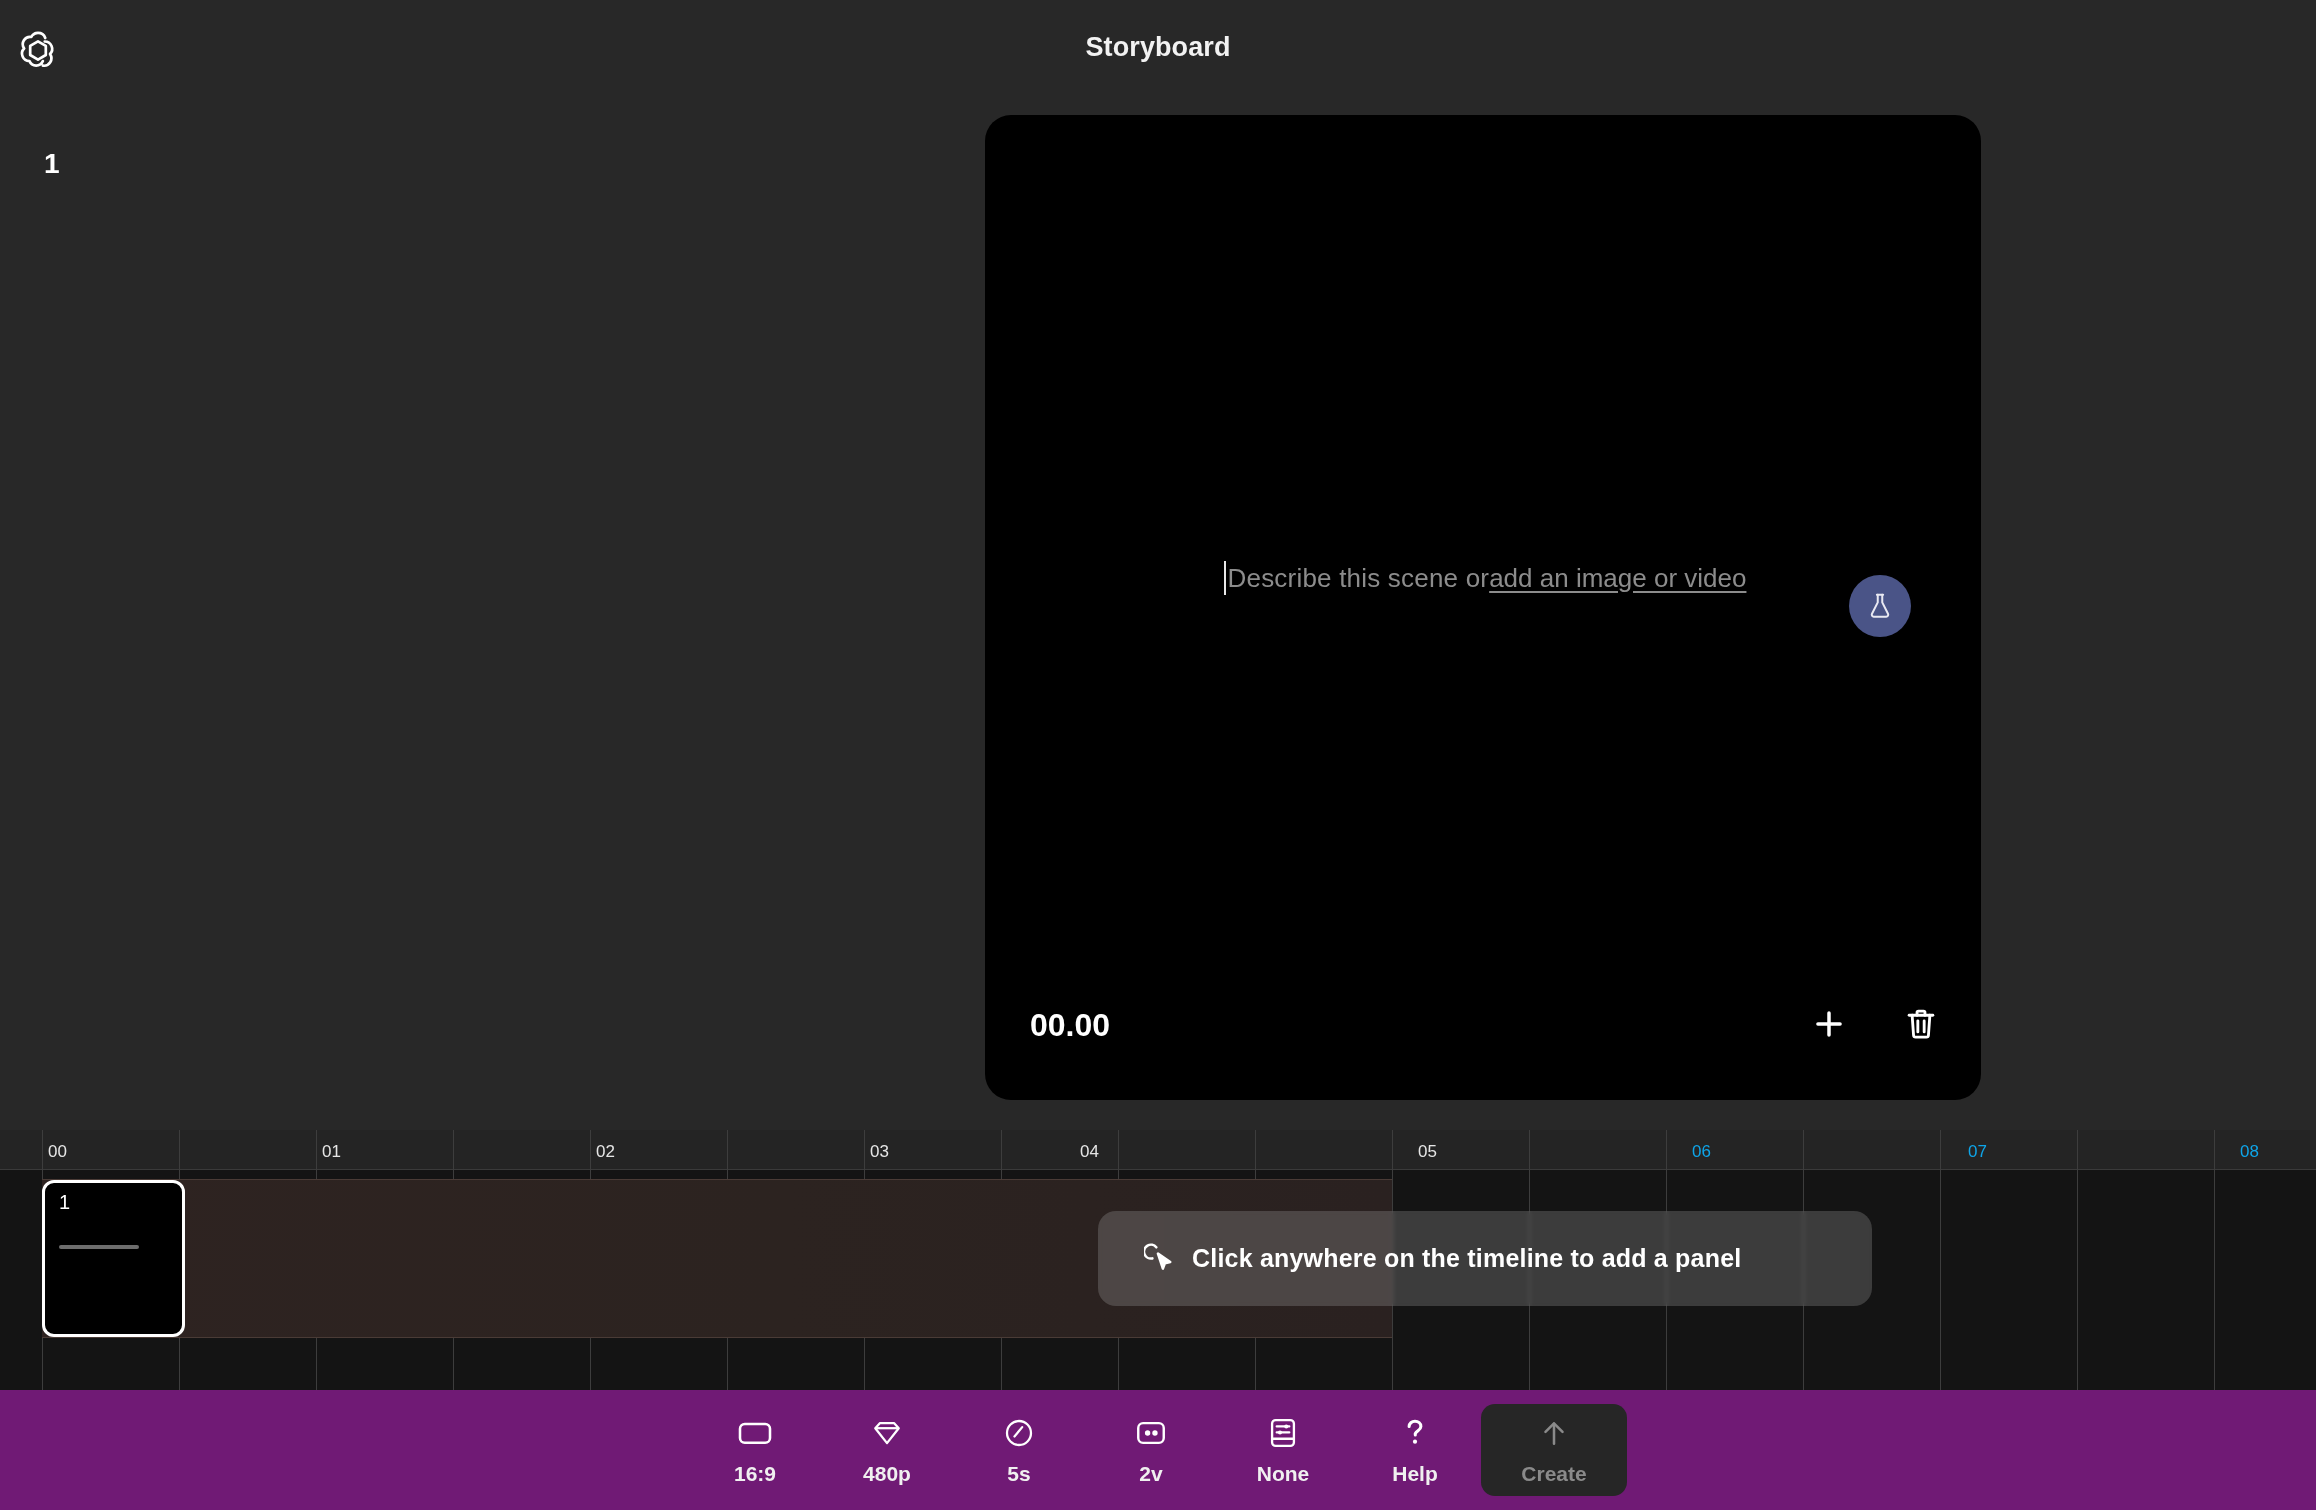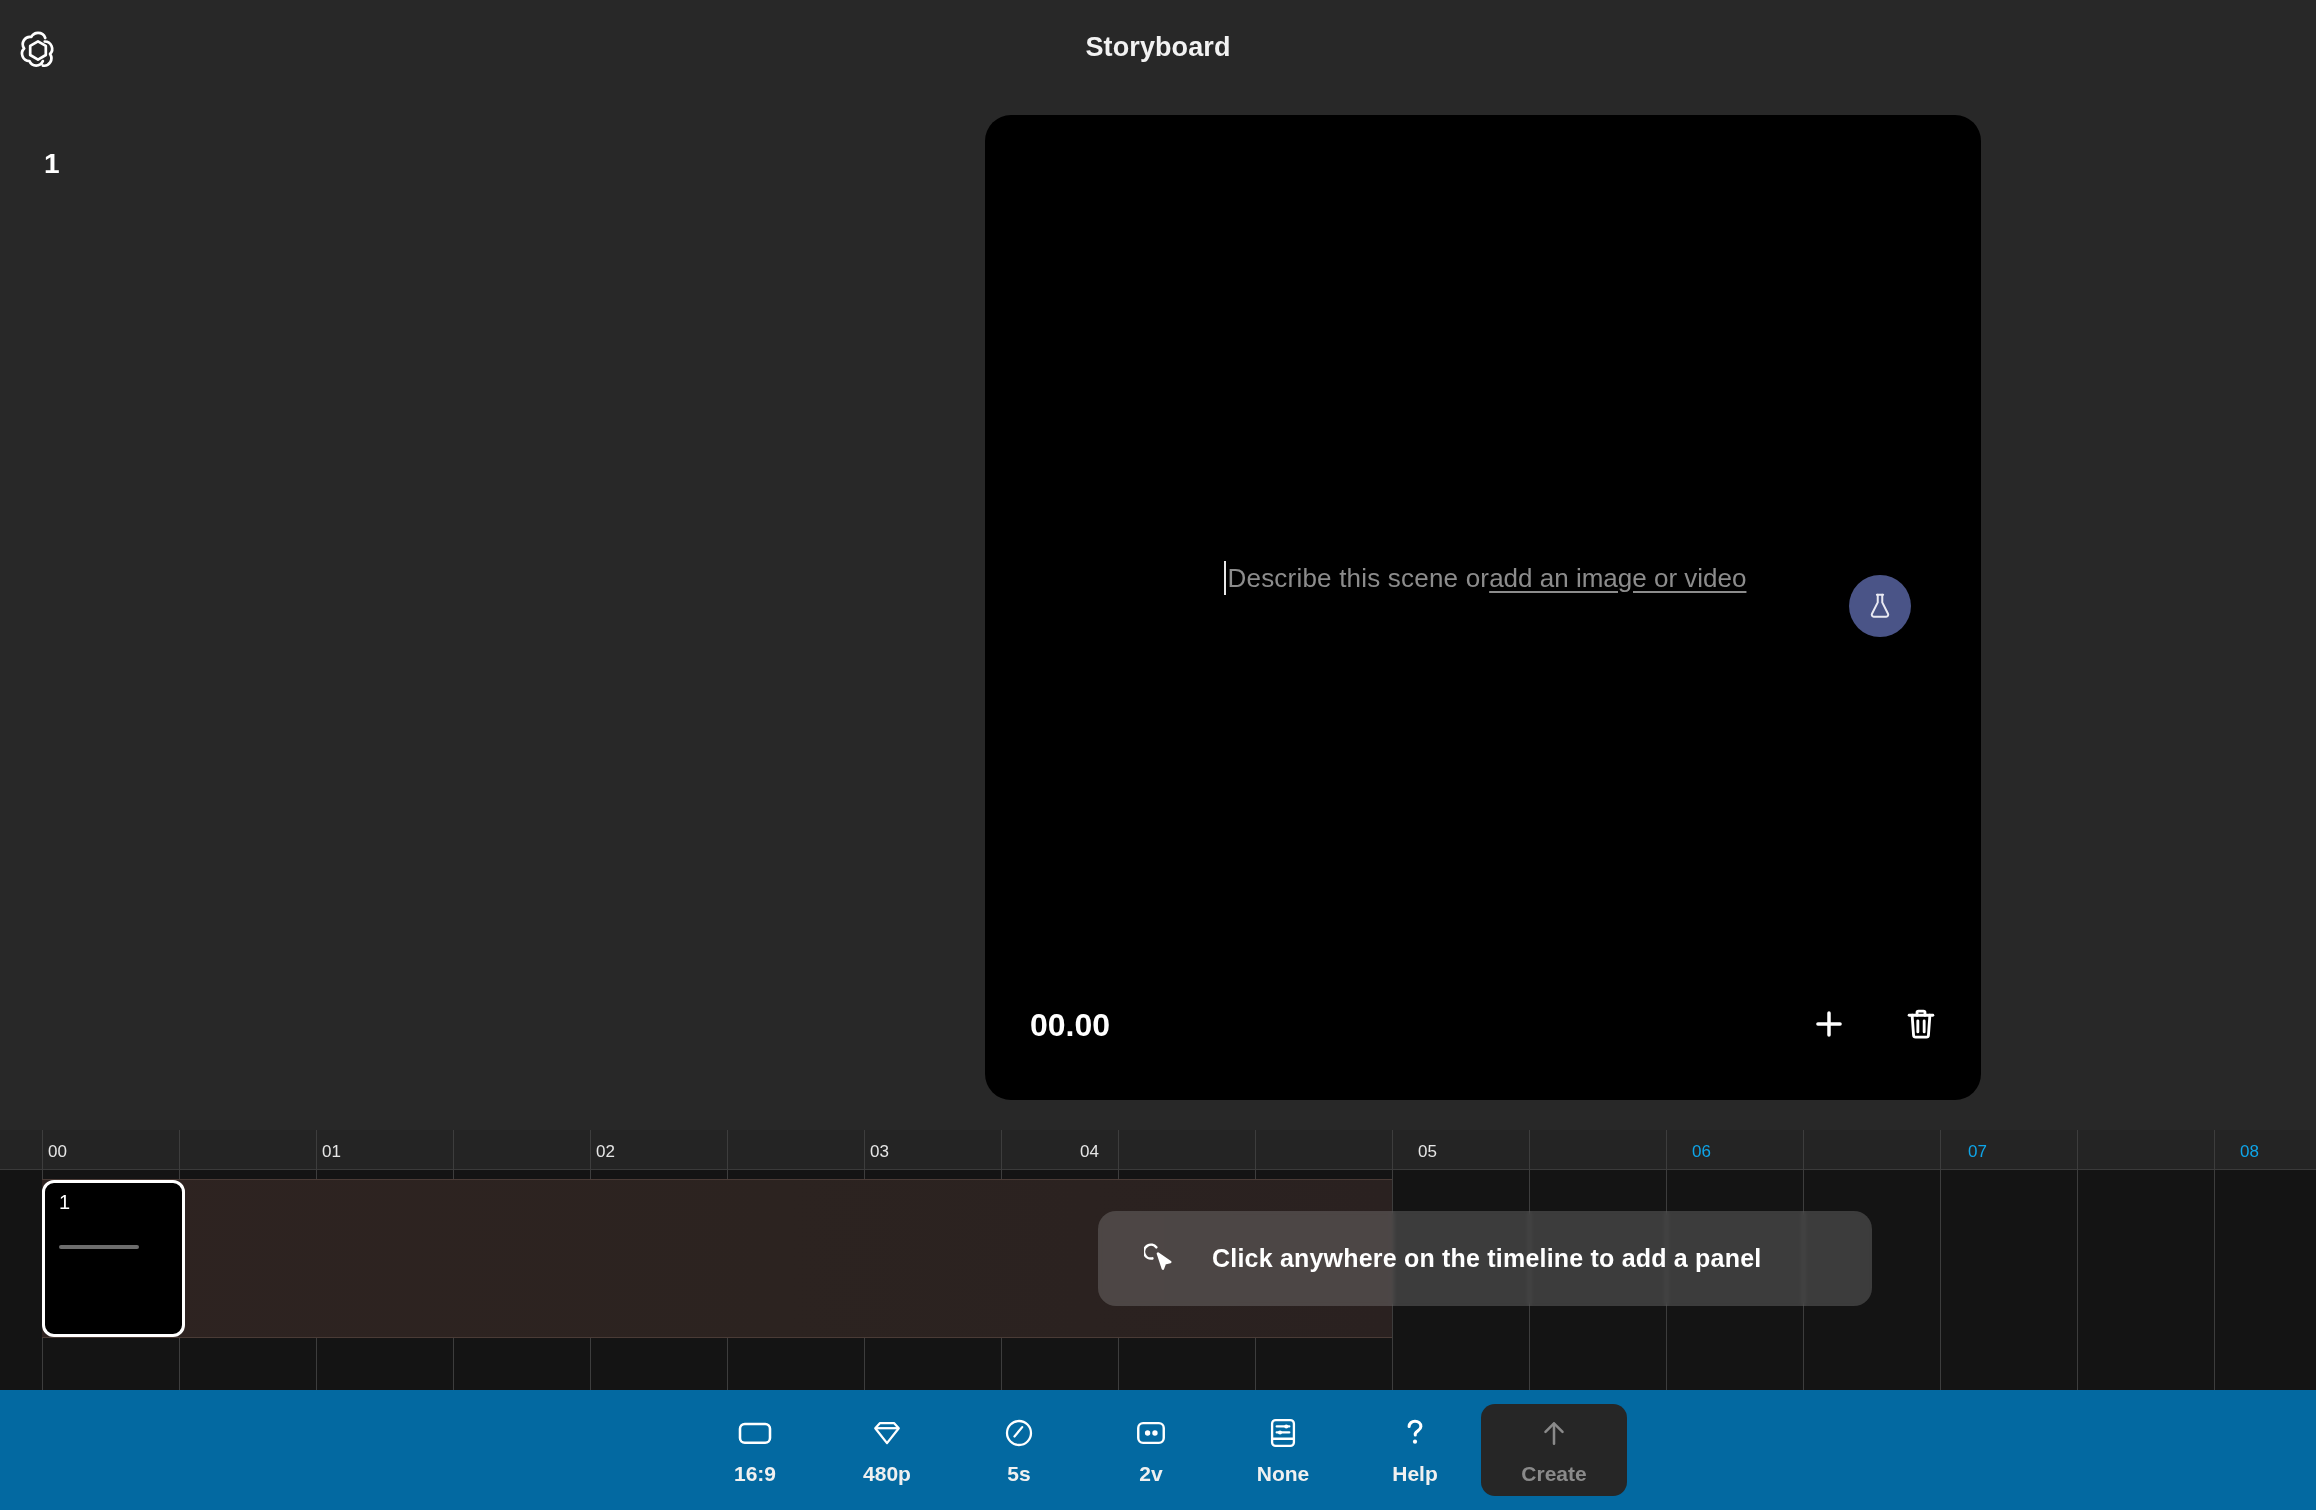--- a/index.html
+++ b/index.html
@@ -78,31 +78,31 @@
     position: absolute; left: 42px; top: 50px; width: 143px; height: 157px;
     background: #000000; border: 3px solid #ffffff; border-radius: 12px;
     cursor: pointer;
   }
   .thumb-num { position: absolute; left: 14px; top: 8px; font-size: 20px; font-weight: 500; color: #ffffff; }
   .thumb-line { position: absolute; left: 14px; top: 62px; width: 80px; height: 4px; background: #6d6d6d; border-radius: 2px; }
 
   .tooltip {
     position: absolute; left: 1098px; top: 1211px; width: 774px; height: 95px;
     background: rgba(190,190,190,0.24); border-radius: 18px;
-    display: flex; align-items: center; padding-left: 46px; gap: 32px;
+    display: flex; align-items: center; padding-left: 46px; gap: 12px;
     backdrop-filter: blur(2px);
   }
   .tooltip-icon { width: 36px; height: 36px; color: #ffffff; flex: 0 0 auto; }
   .tooltip-icon svg { display: block; width: 36px; height: 36px; }
   .tooltip-text { font-size: 25px; font-weight: 700; color: #ffffff; letter-spacing: .2px; }
 
   
   .toolbar {
     position: absolute; left: 0; top: 1390px; width: 2316px; height: 120px;
-    background: #0369a1;
+    background: #701a75;
     display: flex; align-items: center; justify-content: center; gap: 0;
   }
   .tool {
     width: 132px; height: 92px; display: flex; flex-direction: column;
     align-items: center; justify-content: center; gap: 10px; cursor: pointer;
     border-radius: 14px;
   }
   .tool .ticon { height: 38px; display: flex; align-items: center; justify-content: center; color: #ffffff; }
   .tool .ticon svg { display: block; }
   .tool .tlabel { font-size: 21px; font-weight: 700; color: #f0f0f0; }

